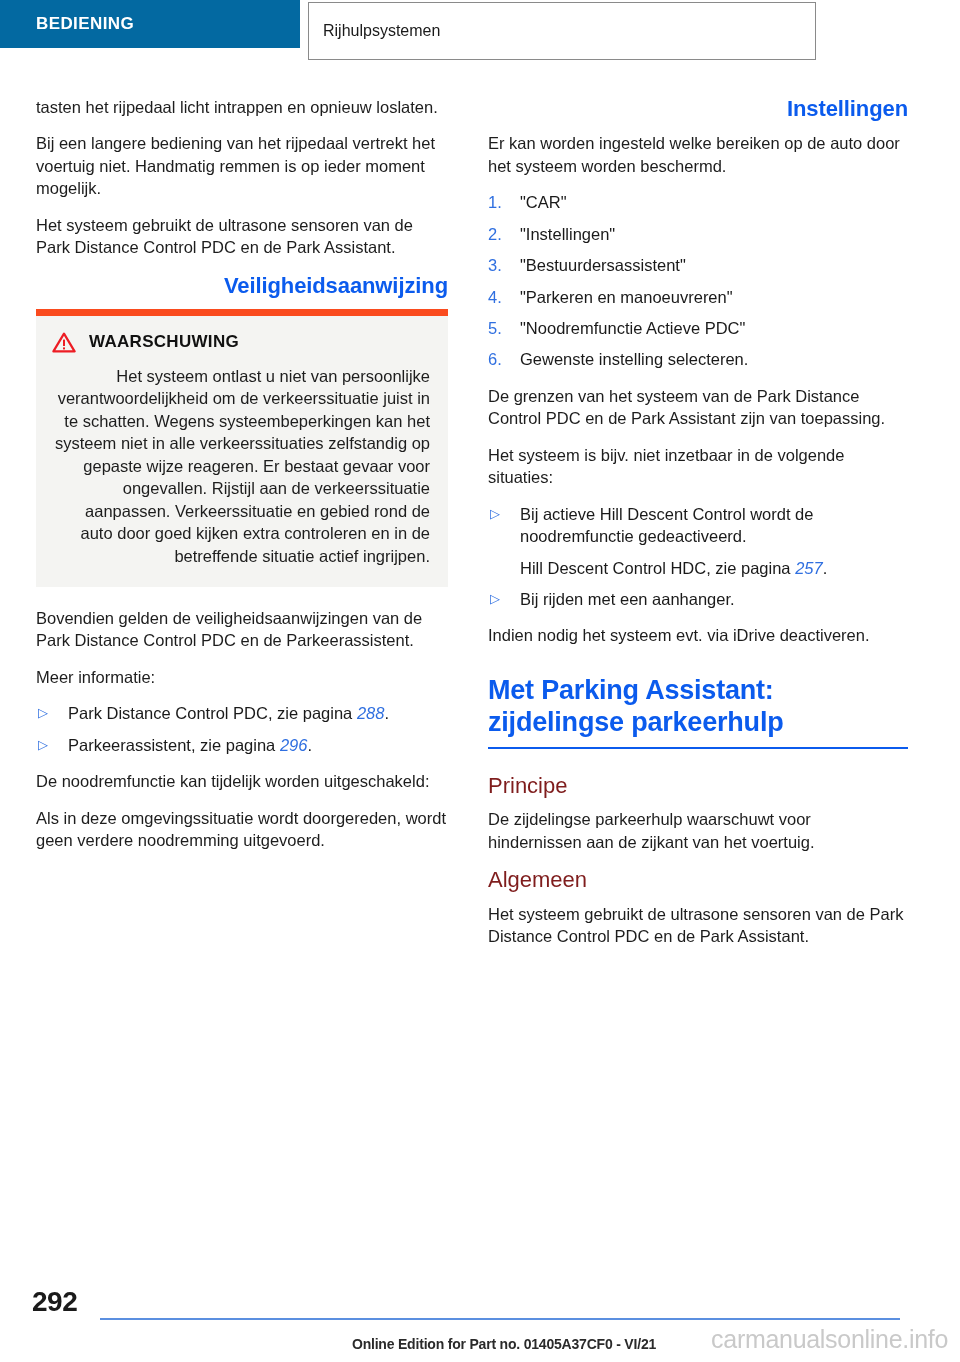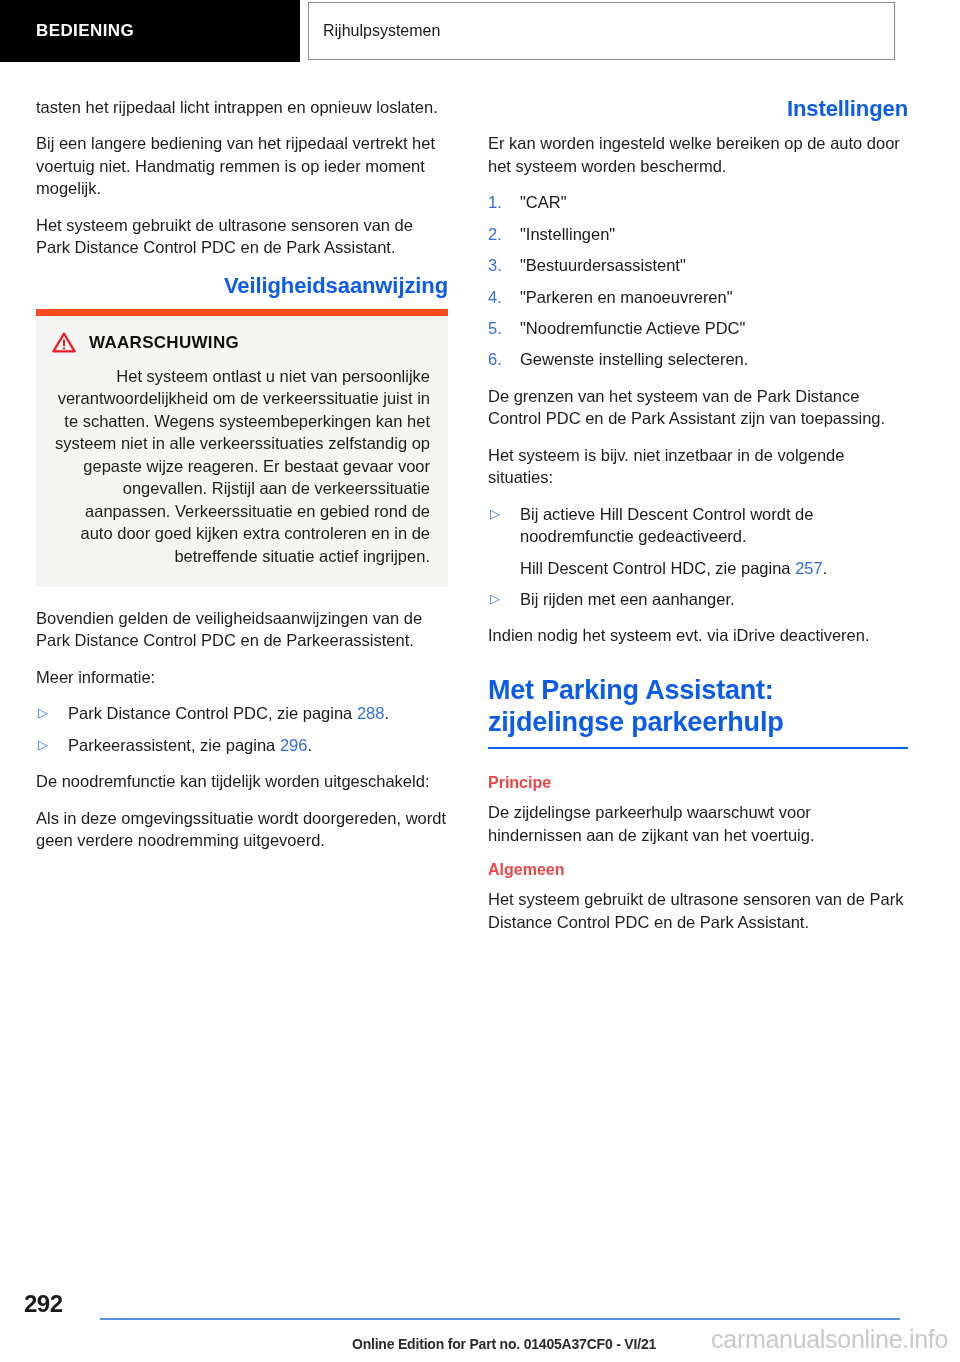--- a/index.html
+++ b/index.html
@@ -22,37 +22,37 @@
     top: 0;
     left: 0;
     width: 960px;
     height: 62px;
   }
   .header-chapter {
     position: absolute;
     left: 0;
     top: 0;
     width: 300px;
-    height: 62px;
-    background: #000000;
+    height: 48px;
+    background: #0369a1;
     display: flex;
     align-items: center;
   }
   .header-chapter-label {
     color: #ffffff;
     font-weight: bold;
     font-size: 17px;
     letter-spacing: 0.4px;
     padding-left: 36px;
   }
   .header-section {
     position: absolute;
     left: 308px;
     top: 2px;
-    width: 587px;
+    width: 508px;
     height: 58px;
     border: 1.5px solid #8a8a8a;
     border-left: 1.5px solid #8a8a8a;
     background: #ffffff;
     display: flex;
     align-items: center;
     box-sizing: border-box;
   }
   .header-section-label {
     font-size: 16px;
@@ -103,38 +103,38 @@
     margin: 4px 0 10px 0;
     font-size: 22px;
     line-height: 1.2;
     font-weight: bold;
     color: #0B5BED;
     letter-spacing: -0.1px;
     text-align: right;
   }
   h3.doc-h3 {
     margin: 14px 0 9px 0;
-    font-size: 16px;
+    font-size: 22px;
     line-height: 1.2;
-    font-weight: bold;
-    color: #ef4444;
-  }
-  .pageref { color: #2F6FE0; }
+    font-weight: normal;
+    color: #7f1d1d;
+  }
+  .pageref { color: #2F6FE0; font-style: italic; }
 
   
   .warning-box {
     background: #F4F4F2;
     border-top: 7px solid #FA4B1E;
     padding: 16px 18px 20px 16px;
     margin: 8px 0 20px 0;
     box-sizing: border-box;
   }
   .warning-head {
     display: flex;
-    align-items: center;
+    align-items: flex-start;
     gap: 13px;
     margin-bottom: 12px;
   }
   .warn-icon { display:block; }
   .warning-title {
     font-size: 17px;
     font-weight: bold;
     letter-spacing: 0.3px;
     color: #111111;
   }
@@ -182,23 +182,23 @@
   
   .footer {
     position: absolute;
     left: 0;
     bottom: 0;
     width: 960px;
     height: 86px;
   }
   .footer-pageno {
     position: absolute;
-    left: 24px;
+    left: 32px;
     bottom: 44px;
-    font-size: 24px;
+    font-size: 28px;
     font-weight: bold;
     color: #1a1a1a;
     letter-spacing: -0.5px;
   }
   .footer-rule {
     position: absolute;
     left: 100px;
     right: 60px;
     bottom: 42px;
     height: 2.5px;

